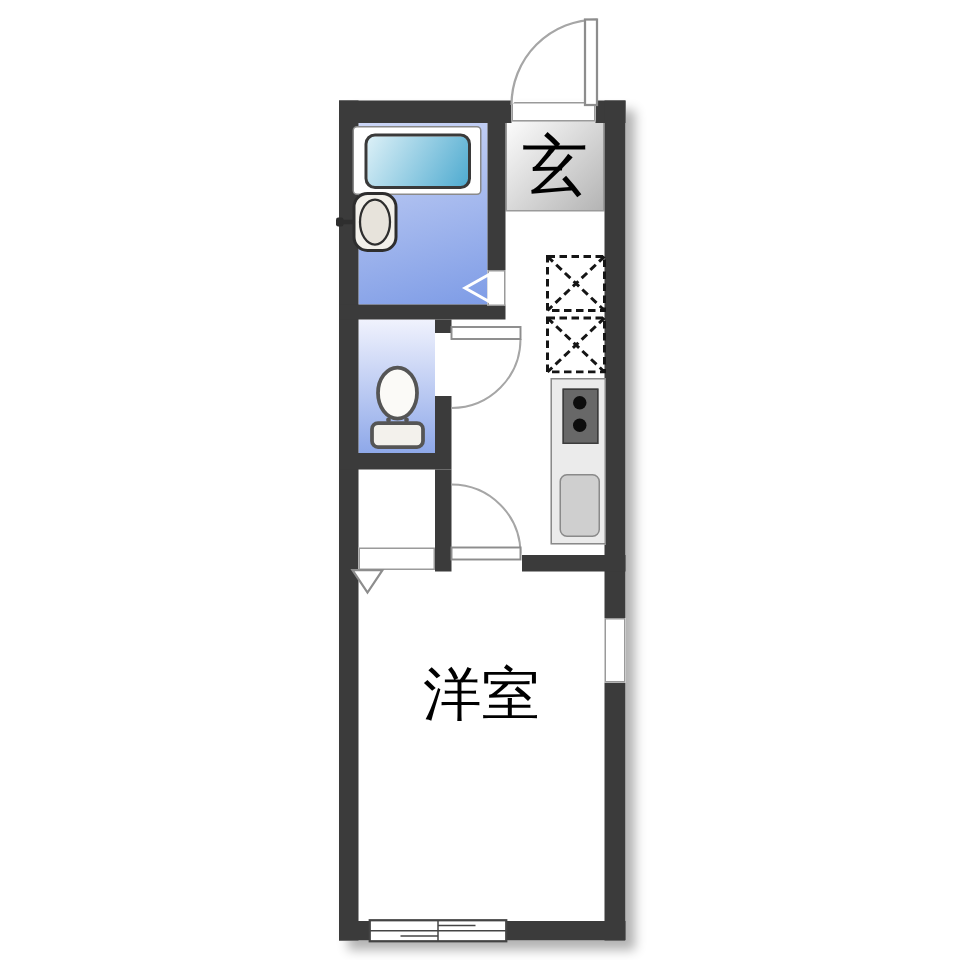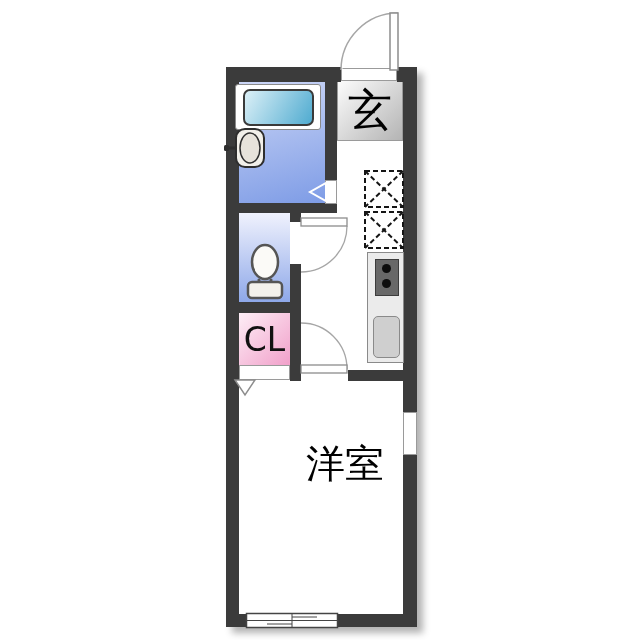--- a/index.html
+++ b/index.html
@@ -34,35 +34,32 @@
   .counter{left:367px;top:252px;width:37px;height:111px;background:#ebebeb;
           border:1px solid #8a8a8a;box-sizing:border-box;}
   .stove{left:375px;top:259px;width:24px;height:37px;background:#686868;
           border:1px solid #3c3c3c;box-sizing:border-box;}
   .burner{position:absolute;width:9px;height:9px;border-radius:50%;background:#0d0d0d;z-index:41;}
   .sink{left:373px;top:316px;width:27px;height:42px;background:#cfcfcf;
           border:1.5px solid #8a8a8a;border-radius:5px;box-sizing:border-box;}
   .win-right{left:403px;top:412px;width:14px;height:43px;}
   
   .room-label{position:absolute;left:239px;top:442px;width:164px;z-index:50;
-          text-align:center;font-size:39px;line-height:43px;color:#000;margin-left:24px;}
+          text-align:center;font-size:39px;line-height:43px;color:#000;}
   svg{display:block;}
 </style>
 </head>
 <body>
 
 <div id="plan">
 
   <div class="shadow"></div>
 
   <div class="floor f-bath"></div>
   <div class="floor f-toilet"></div>
-  <div class="floor f-cl labelbox">
-    <span>CL</span>
-  </div>
   <div class="floor f-genkan labelbox">
     <span>玄</span>
   </div>
 
   <div class="wall" style="left:226px;top:67px;width:13px;height:560px"></div>
   <div class="wall" style="left:226px;top:67px;width:115px;height:15px"></div>
   <div class="wall" style="left:397px;top:67px;width:20px;height:15px"></div>
   <div class="wall" style="left:403px;top:67px;width:14px;height:345px"></div>
   <div class="wall" style="left:403px;top:455px;width:14px;height:172px"></div>
   <div class="wall" style="left:226px;top:614px;width:191px;height:13px"></div>

